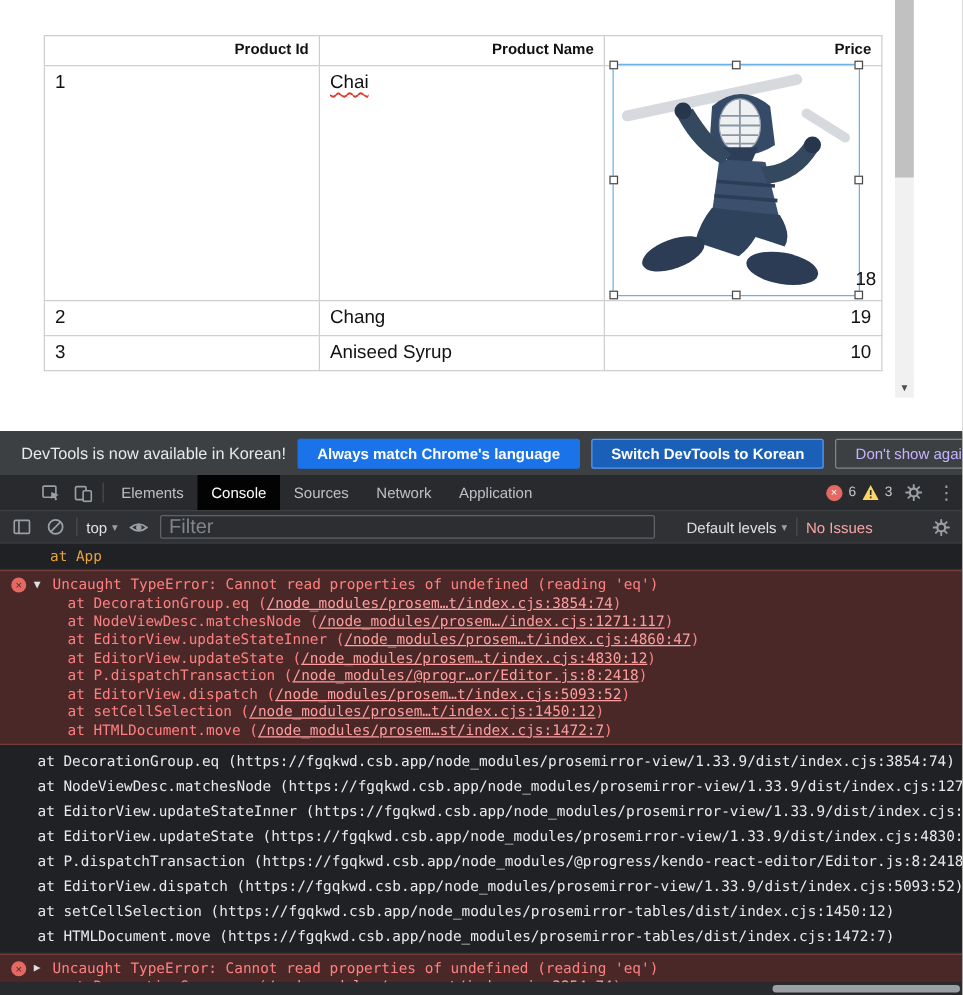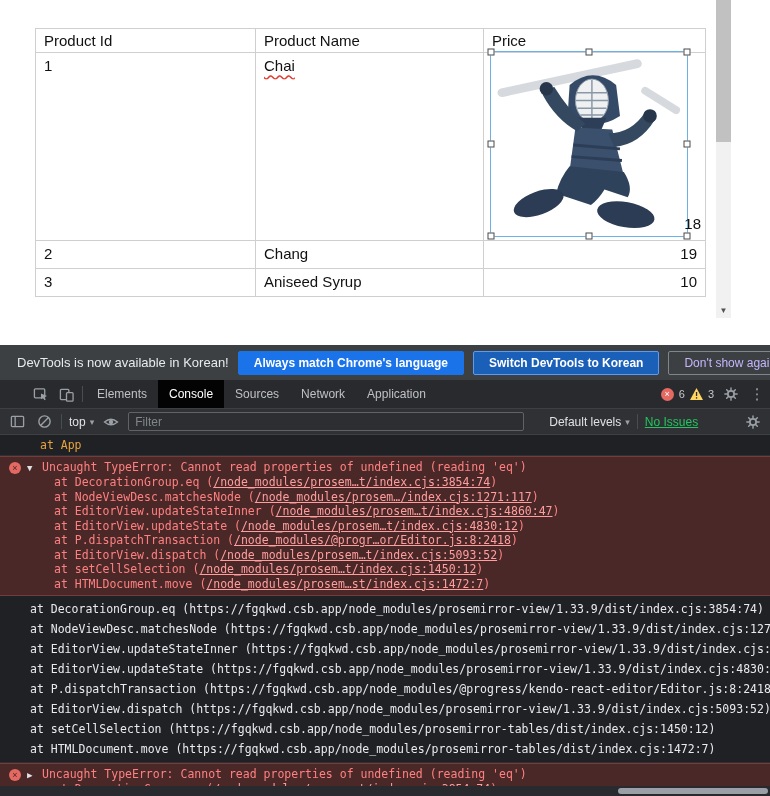--- a/index.html
+++ b/index.html
@@ -7,21 +7,21 @@
   .screen {
     position:relative; width:770px; height:796px; overflow:hidden;
     font-family:"Liberation Sans", sans-serif; background:#fff;
   }
 
   
   .editor-pane { position:absolute; top:0; left:0; width:770px; height:345px; background:#fff; }
   .editor-content { padding:28px 0 0 35px; }
   table.product-table { border-collapse:collapse; width:670px; table-layout:fixed; font-size:15px; color:#111; }
   .product-table th, .product-table td { border:1px solid #cfcfcf; vertical-align:top; }
-  .product-table th { font-weight:normal; text-align:left; padding:3px 8px; height:24px; font-size:15px; }
+  .product-table th { font-weight:bold; text-align:right; padding:3px 8px; height:24px; font-size:12px; }
   .product-table td { padding:4px 8px; }
   .row-tall { height:188px; }
   .row-normal { height:28px; }
   td.price-cell { text-align:right; }
   td.image-cell { position:relative; padding:0; }
   .wavy { text-decoration-line:underline; text-decoration-style:wavy; text-decoration-color:#e03c31; text-underline-offset:3px; }
 
   .selection-box { position:absolute; top:-2px; left:6px; width:198px; height:186px; border:1px solid #6cb1e6; }
   .selection-box svg { width:100%; height:100%; display:block; }
   .handle { position:absolute; width:7px; height:7px; background:#fff; border:1px solid #4a4a4a; transform:translate(-50%,-50%); }
@@ -55,23 +55,23 @@
   .err-dot { width:13px; height:13px; border-radius:50%; background:#e46962; color:#fff; font-size:9px; line-height:13px; text-align:center; }
   .badge-num { color:#c5c8cc; font-size:11px; }
   .warn-tri { position:relative; width:13px; height:12px; }
 
   
   .console-toolbar { height:27px; flex:none; background:#303134; border-top:1px solid #3c4043; border-bottom:1px solid #3c4043; display:flex; align-items:center; gap:7px; padding:0 7px; font-size:12px; color:#dfe1e5; }
   .ct-icon { width:20px; height:20px; display:flex; align-items:center; justify-content:center; flex:none; cursor:pointer; }
   .ct-sep { width:1px; height:15px; background:#494c50; flex:none; }
   .dd { display:flex; align-items:center; gap:4px; white-space:nowrap; cursor:pointer; }
   .caret { color:#9aa0a6; font-size:9px; }
-  .filter-input { width:396px; height:19px; background:#2d2e31; border:1px solid #5f6368; border-radius:2px; color:#e8eaed; font-size:12px; padding:0 6px; font-family:"Liberation Sans", sans-serif; }
+  .filter-input { width:396px; height:19px; background:#2d2e31; border:1px solid #5f6368; border-radius:2px; color:#e8eaed; font-size:16px; padding:0 6px; font-family:"Liberation Sans", sans-serif; }
   .filter-input::placeholder { color:#80868b; }
-  .no-issues { color:#22c55e; white-space:nowrap; cursor:pointer;text-decoration:underline; }
+  .no-issues { color:#fca5a5; white-space:nowrap; cursor:pointer; }
   .ct-right { margin-left:auto; display:flex; align-items:center; }
 
   
   .console-output { flex:1; background:#202124; overflow:hidden; font-family:"DejaVu Sans Mono", monospace; font-size:11.5px; }
   .entry { border-bottom:1px solid rgba(255,255,255,0.07); }
   .warn-stack-line { color:#e8a33d; padding:3px 0 3px 40px; line-height:14px; }
   .entry.error { background:#4a2828; border-top:1px solid rgba(229,115,115,0.28); border-bottom:1px solid rgba(229,115,115,0.28); padding:3px 0 4px 0; }
   .err-head { position:relative; line-height:15px; padding-left:42px; color:#ff8080; white-space:nowrap; overflow:hidden; }
   .err-circle { position:absolute; left:9px; top:2px; width:12px; height:12px; border-radius:50%; background:#e46962; color:#4a2828; font-size:9px; line-height:12px; text-align:center; font-family:"Liberation Sans", sans-serif; }
   .tri { position:absolute; left:27px; top:1px; color:#dfe1e5; font-size:9px; cursor:pointer; }

